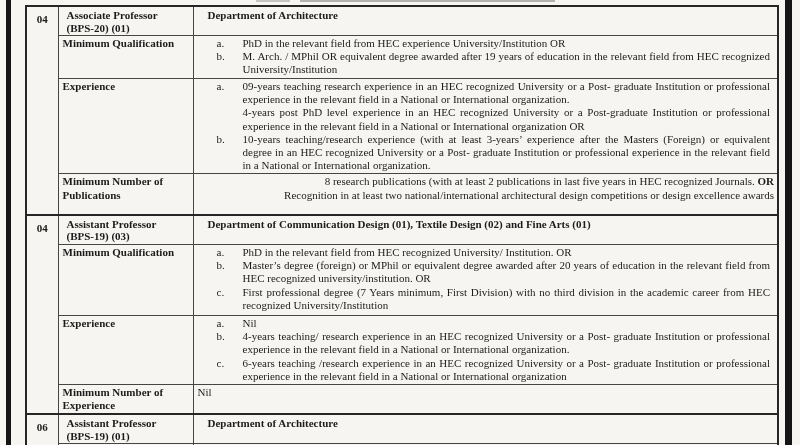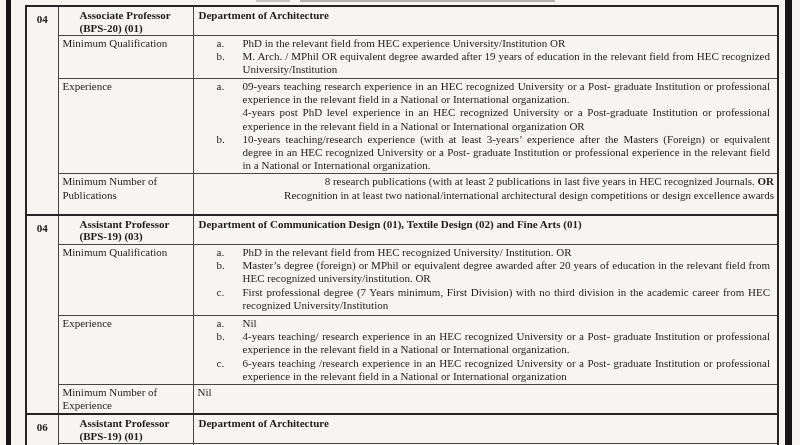--- a/index.html
+++ b/index.html
@@ -15,23 +15,23 @@
   .doc{position:absolute;left:25px;top:5px;width:752px;}
   table.jobs{border-collapse:collapse;width:752px;table-layout:fixed;}
   td{
     border:1px solid #454545;vertical-align:top;
     font-size:11px;line-height:13.2px;padding:1px 3px;
     overflow:hidden;
   }
   tr.block-start td{border-top:2px solid #262626;}
   table.jobs{border:2px solid #262626;}
   td.sr{text-align:center;font-weight:bold;padding-top:6px;}
-  td.label{font-weight:normal;padding-left:4px;}
-  td.title{font-weight:bold;padding-left:21px;line-height:12.5px;padding-top:2px;}
-  td.dept{font-weight:bold;padding-left:5px;padding-top:2px;}
+  td.label{font-weight:bold;padding-left:4px;}
+  td.title{font-weight:bold;padding-left:8px;line-height:12.5px;padding-top:2px;}
+  td.dept{font-weight:bold;padding-left:14px;padding-top:2px;}
   .item{display:flex;padding-left:20px;}
   .marker{flex:0 0 26px;width:26px;}
   .itext{flex:1;text-align:justify;padding-right:4px;}
   .pub-block{padding-left:20px;text-align:right;}
   .nil{padding-left:1px;}
 </style>
 </head>
 <body>
 
 <div class="margin-bar left"></div>

